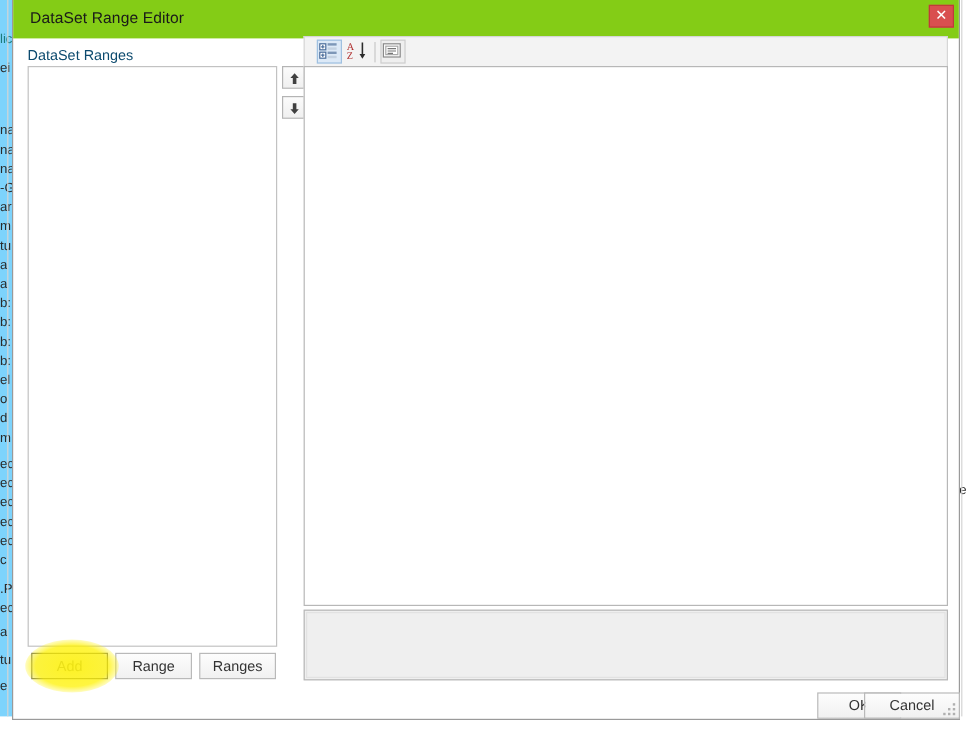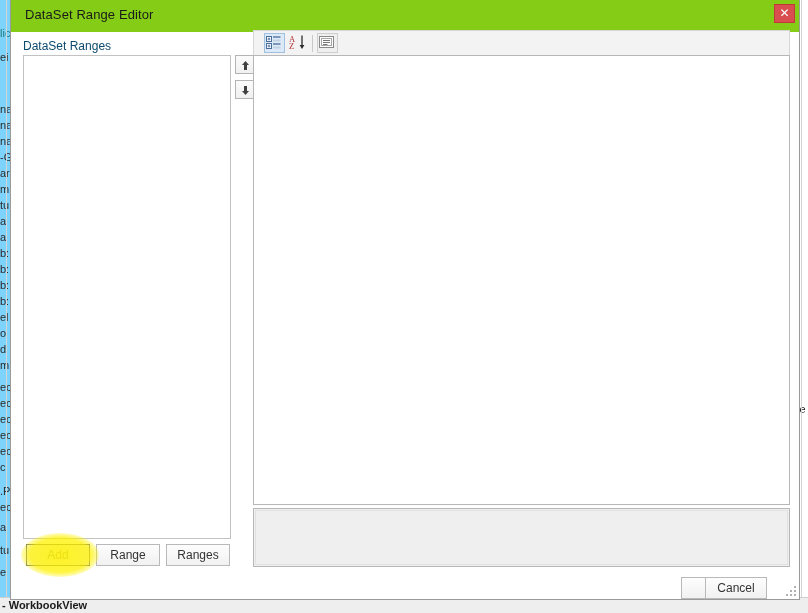--- a/index.html
+++ b/index.html
@@ -256,21 +256,21 @@
     box-sizing: border-box;
     font-size: 12px;
     color: #333333;
     font-family: "Liberation Sans", sans-serif;
     text-align: center;
     line-height: 20px;
     cursor: pointer;
     padding: 0;
   }
   #btn-ok     { left: 670px; width: 70px; }
-  #btn-cancel { left: 694px; width: 62px; }
+  #btn-cancel { left: 709px; width: 80px; }
 
   .resize-grip {
     position: absolute;
     right: 2px; bottom: 2px;
     width: 12px; height: 12px;
   }
   .resize-grip i {
     position: absolute;
     width: 2px; height: 2px;
     background: #b0b0b0;
@@ -315,23 +315,20 @@
       <div class="bg-frag" style="top: 545px;">tu</div>
       <div class="bg-frag" style="top: 567px;">e</div>
     </div>
   <div class="bg-vline" style="left:6px;"></div>
 
   <div class="bg-right-strip" id="bg-right">
       <div class="bg-right-frag" style="top: 403px;">le</div>
     </div>
   <div class="bg-vline" style="left:801px;"></div>
 
-  <div class="statusbar">
-    <span class="statusbar-text">- WorkbookView</span>
-  </div>
 
   <div class="dialog">
 
     <div class="dialog-titlebar">
       <span class="dialog-title">DataSet Range Editor</span>
       <div class="close-btn">
         <span class="glyph">✕</span>
       </div>
     </div>
 

